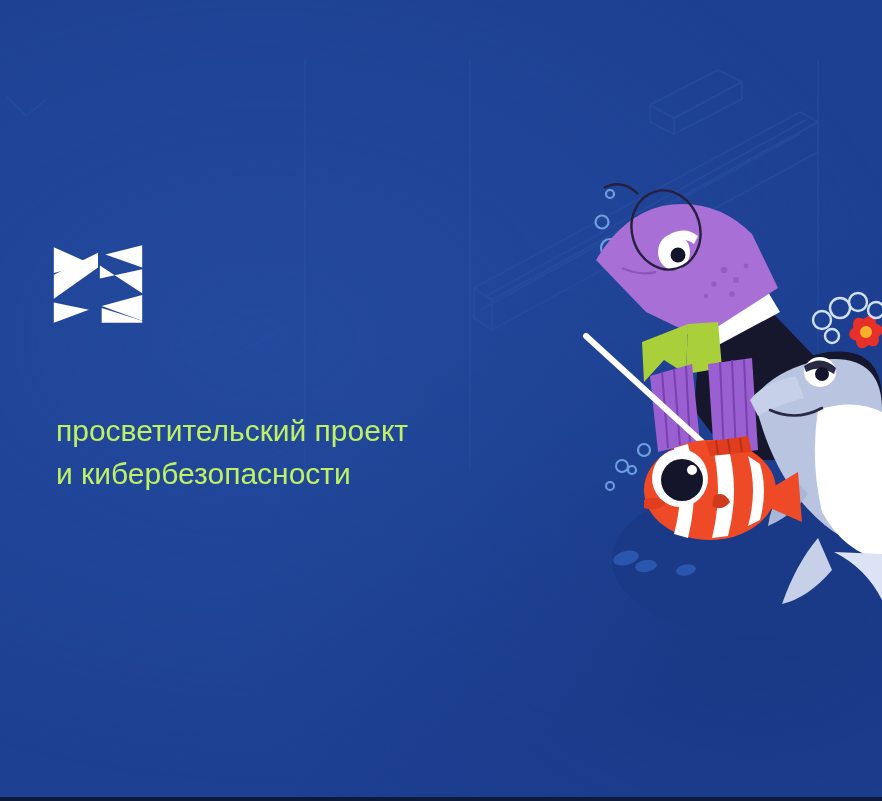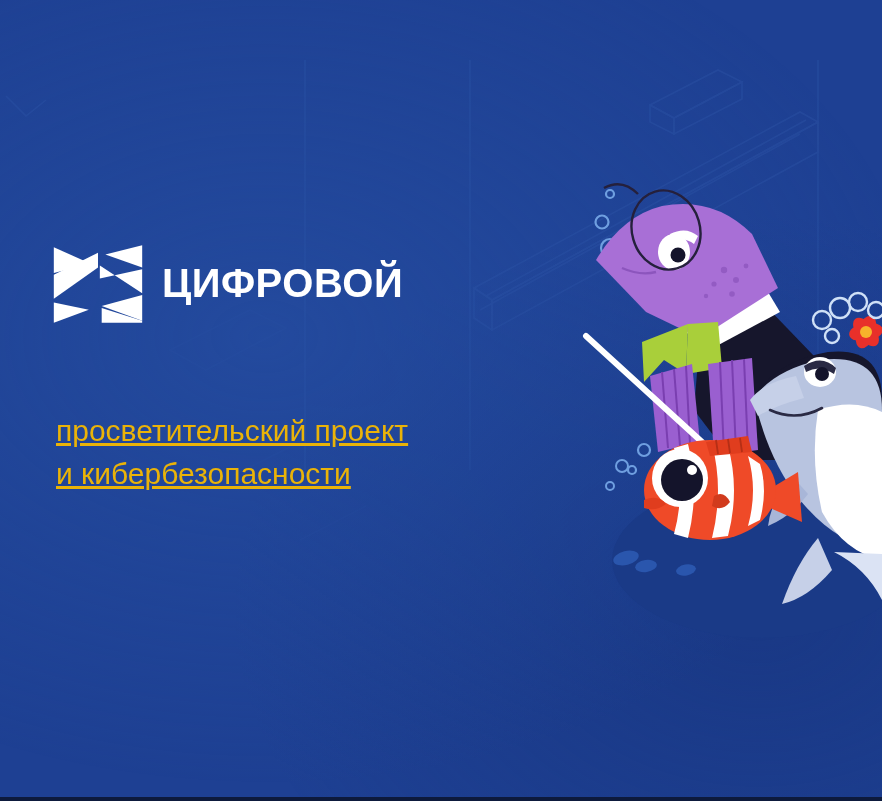--- a/index.html
+++ b/index.html
@@ -78,25 +78,24 @@
   .logo-line-2 {
     margin-top: 5px;
   }
 
   
   .tagline {
     position: absolute;
     left: 56px;
     top: 410px;
     width: 600px;
-    color: #eab308;
+    color: #bef264;
     font-size: 30px;
     line-height: 1.42;
     font-weight: 400;
-    text-decoration: underline;
   }
   .tagline-line { display: block; white-space: nowrap; }
 
   
   .illustration {
     position: absolute;
     right: 0;
     top: 160px;
     width: 300px;
     height: 480px;
@@ -147,21 +146,20 @@
         <polygon points="2,70 2,92 40,78 2,70"></polygon>
 
         <polygon points="98,8 98,32 58,18 98,8"></polygon>
         <polygon points="98,34 98,60 52,30 52,44 98,34"></polygon>
 
         <polygon points="98,62 98,90 54,74 98,62"></polygon>
         <polygon points="54,76 54,92 98,92 98,90 54,76"></polygon>
       </g>
     </svg>
     <div class="logo-words">
-      <span class="logo-line logo-line-1">ЦИФРОВОЙ</span>
     </div>
   </div>
 
   <div class="tagline">
     <span class="tagline-line">просветительский проект</span>
     <span class="tagline-line">и кибербезопасности</span>
   </div>
 
   <svg class="illustration" viewBox="0 0 300 480" aria-hidden="true">
 

